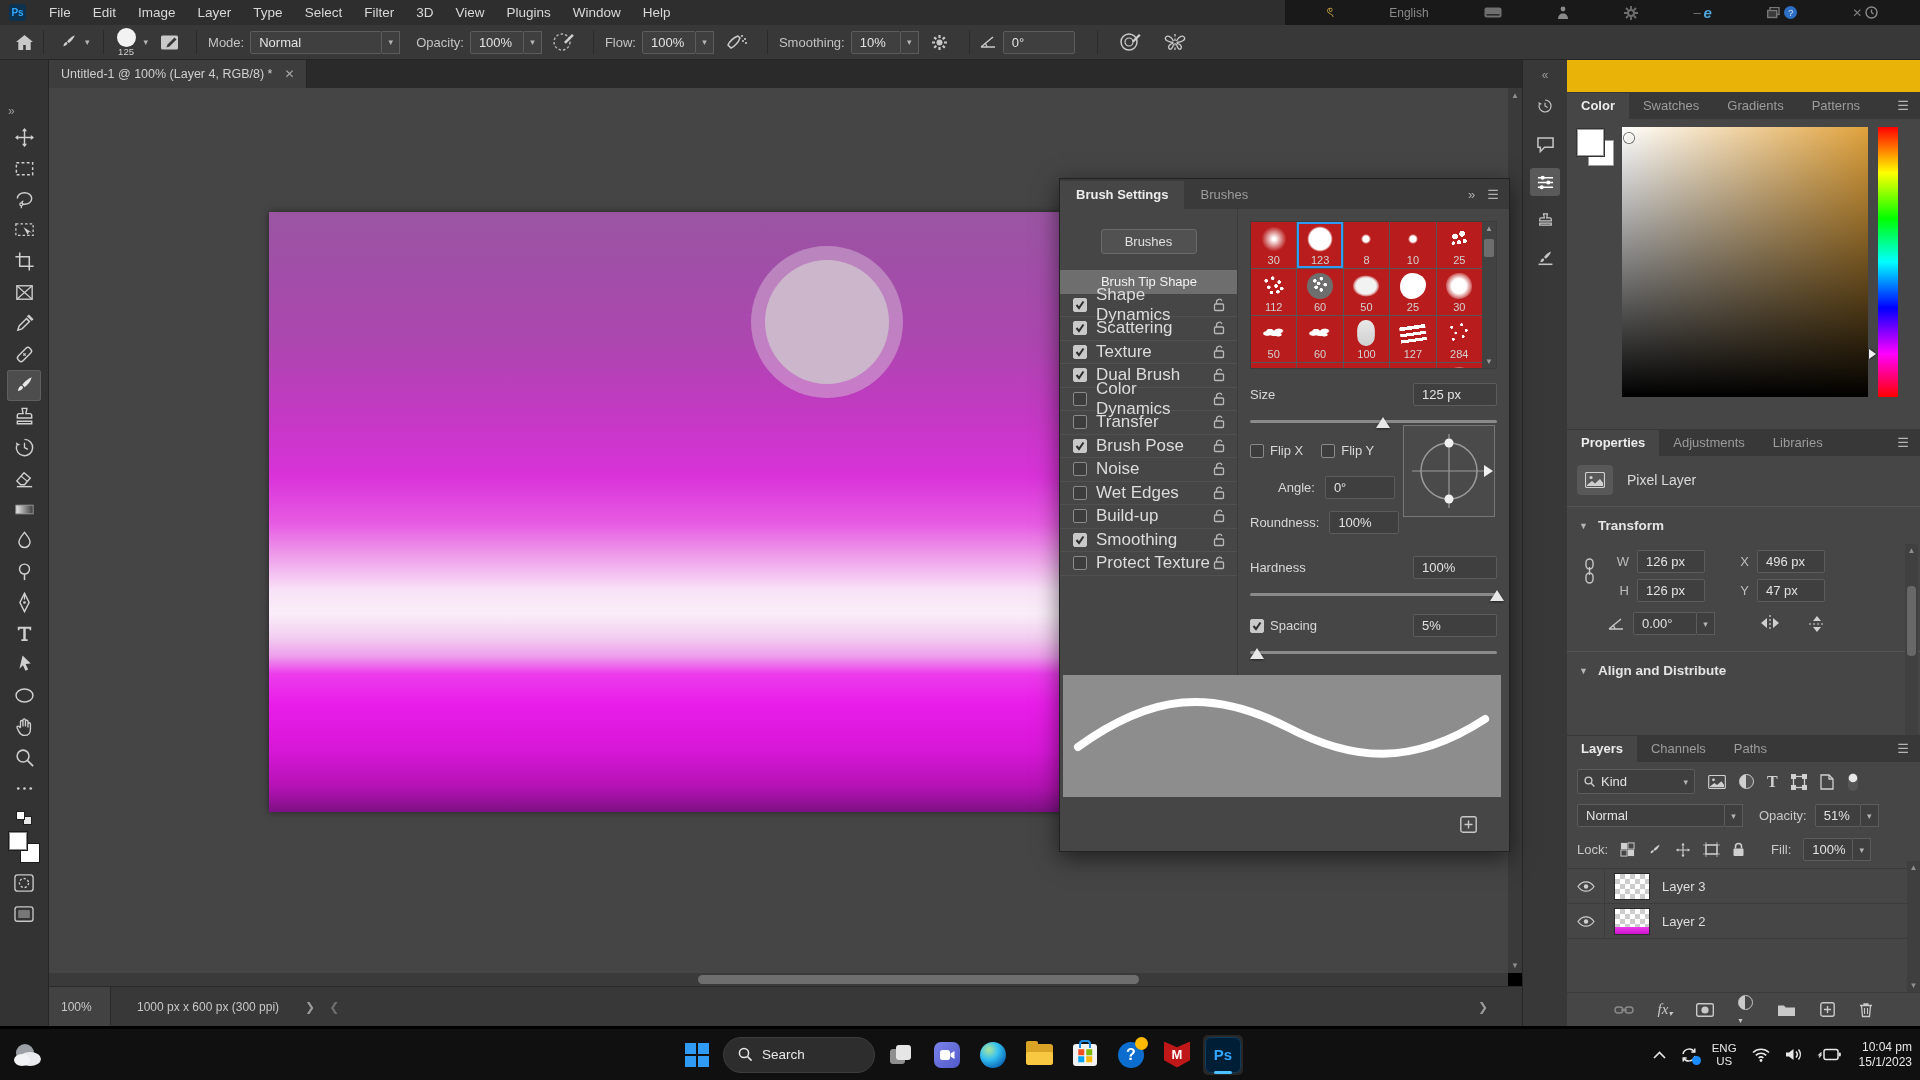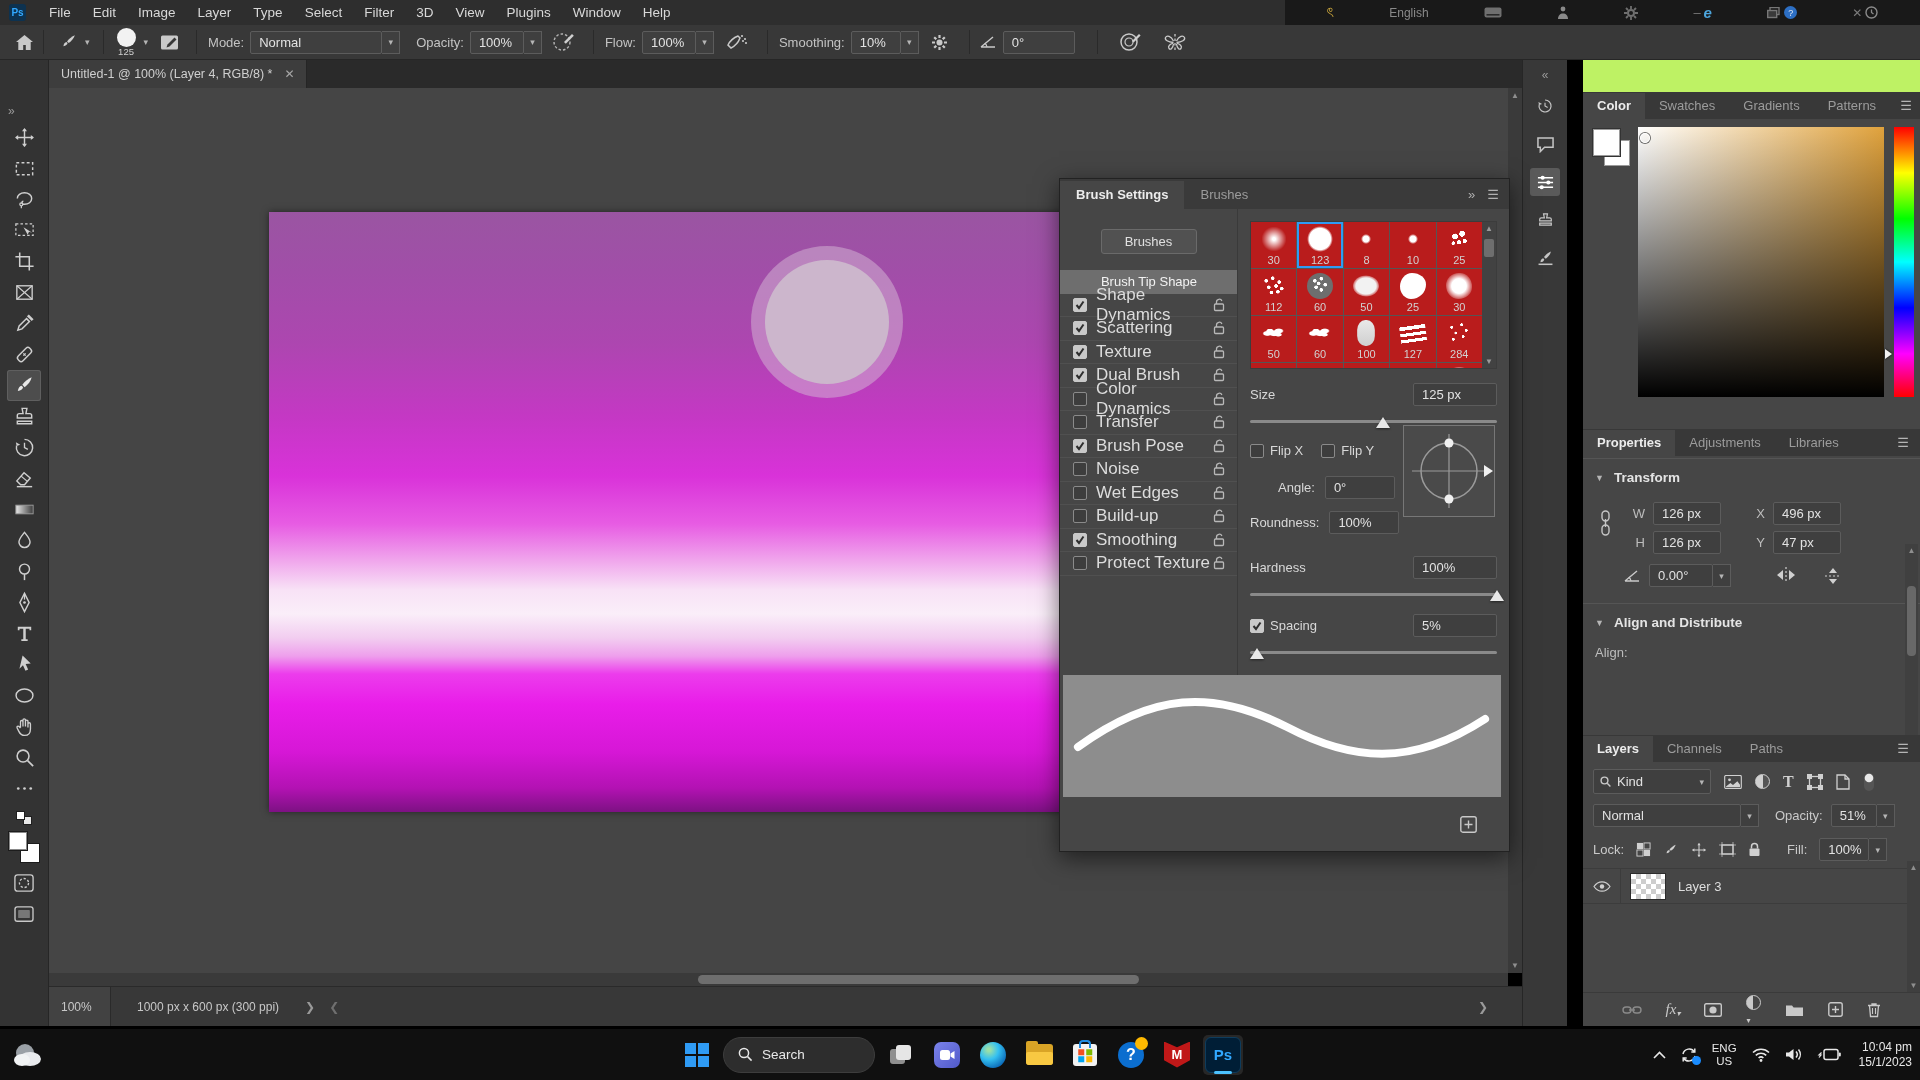--- a/index.html
+++ b/index.html
@@ -57,21 +57,21 @@
   .status-arrow.dim { color:#6f6f6f; margin-left:14px; }
   .status-right { margin-left:auto; margin-right:34px; color:#9a9a9a; }
 
   
   .dockstrip { position:absolute; left:1522px; top:60px; width:45px; bottom:54px; background:#383838; border-left:1px solid #262626; display:flex; flex-direction:column; align-items:center; z-index:20; }
   .ds-collapse { color:#9a9a9a; font-size:12px; margin:8px 0 10px; }
   .ds-ic { width:30px; height:28px; margin-bottom:10px; display:flex; align-items:center; justify-content:center; border-radius:3px; color:#c5c5c5; }
   .ds-ic.active { background:#5a5a5a; color:#fff; }
 
   
-  .rightdock { position:absolute; left:1567px; right:0; top:60px; bottom:54px; background:#bef264; z-index:20;margin-left:16px; }
+  .rightdock { position:absolute; left:1567px; right:0; top:60px; bottom:54px; background:#eab308; z-index:20; }
   .panel { position:absolute; left:0; right:0; }
   .ptabs { height:27px; background:#383838; display:flex; align-items:flex-end; }
   .ptab { padding:5px 14px 6px; font-size:13px; color:#9c9c9c; }
   .ptab.active { background:#464646; color:#ececec; font-weight:bold; }
   .ptab-menu { margin-left:auto; color:#b5b5b5; padding:0 10px 6px; font-size:13px; letter-spacing:1px; }
   .pbody { position:absolute; left:0; right:0; top:27px; bottom:0; background:#464646; }
 
   
   .fgbg { position:absolute; left:10px; top:10px; width:44px; height:44px; }
   .fgbg .b { position:absolute; left:11px; top:11px; width:26px; height:26px; background:#fff; border:1px solid #9a9a9a; }
@@ -619,20 +619,30 @@
     </div>
 
     <div class="panel" style="top:369px;height:352px;">
       <div class="ptabs" id="props-tabs">
           <div class="ptab active">Properties</div>
           <div class="ptab">Adjustments</div>
           <div class="ptab">Libraries</div>
           <div class="ptab-menu">☰</div>
         </div>
       <div class="pbody">
+        <div class="pix-row">
+          <div class="pix-ic">
+              <svg width="20" height="16" viewBox="0 0 20 16">
+                <rect x="0.5" y="0.5" width="19" height="15" rx="1.5" fill="none" stroke="#cfcfcf" stroke-width="1.2"></rect>
+                <circle cx="6" cy="5.5" r="1.6" fill="#cfcfcf"></circle>
+                <path d="M2 13l5-4 3 2.5L15 7l3 4v3H2z" fill="#cfcfcf"></path>
+              </svg>
+            </div>
+          <span style="font-size:14px;color:#dadada;">Pixel Layer</span>
+        </div>
         <div class="pdivider"></div>
         <div class="sec-head">
           <span class="chev">▼</span>
           <span>Transform</span>
         </div>
         <div class="tf-grid">
           <span class="link-ic">
               <svg width="13" height="26" viewBox="0 0 13 26">
                 <rect x="3" y="1" width="7" height="10" rx="3.5" fill="none" stroke="#c5c5c5" stroke-width="1.4"></rect>
                 <rect x="3" y="15" width="7" height="10" rx="3.5" fill="none" stroke="#c5c5c5" stroke-width="1.4"></rect>
@@ -676,21 +686,20 @@
                   </svg>
                 </span>
             </div>
           </div>
         </div>
         <div class="pdivider"></div>
         <div class="sec-head">
           <span class="chev">▼</span>
           <span>Align and Distribute</span>
         </div>
-        <div class="align-label">Align:</div>
         <div class="pscroll">
           <span class="a" style="top:2px;">▲</span>
           <div class="thumb"></div>
           <span class="a" style="bottom:2px;">▼</span>
         </div>
       </div>
     </div>
 
     <div class="panel" style="top:675px;height:291px;">
       <div class="ptabs" id="layers-tabs">
@@ -805,20 +814,32 @@
                 <span>
                   <svg width="18" height="11" viewBox="0 0 18 11">
                     <path d="M1 5.5C3.5 1.8 6 .8 9 .8s5.5 1 8 4.7c-2.5 3.7-5 4.7-8 4.7S3.5 9.2 1 5.5z" fill="none" stroke="#cfcfcf" stroke-width="1.2"></path>
                     <circle cx="9" cy="5.5" r="2.2" fill="#cfcfcf"></circle>
                   </svg>
                 </span>
               </div>
               <div class="lthumb"></div>
               <span class="lname">Layer 3</span>
             </div>
+            <div class="lrow">
+              <div class="eye-cell">
+                <span>
+                  <svg width="18" height="11" viewBox="0 0 18 11">
+                    <path d="M1 5.5C3.5 1.8 6 .8 9 .8s5.5 1 8 4.7c-2.5 3.7-5 4.7-8 4.7S3.5 9.2 1 5.5z" fill="none" stroke="#cfcfcf" stroke-width="1.2"></path>
+                    <circle cx="9" cy="5.5" r="2.2" fill="#cfcfcf"></circle>
+                  </svg>
+                </span>
+              </div>
+              <div class="lthumb magenta"></div>
+              <span class="lname">Layer 2</span>
+            </div>
           </div>
         <div class="lscroll">
             <span>▲</span>
             <span>▼</span>
           </div>
         <div class="lbottom">
           <span style="color:#8a8a8a;">
               <svg width="20" height="10" viewBox="0 0 20 10">
                 <rect x="1" y="2" width="8" height="6" rx="3" fill="none" stroke="#8a8a8a" stroke-width="1.4"></rect>
                 <rect x="11" y="2" width="8" height="6" rx="3" fill="none" stroke="#8a8a8a" stroke-width="1.4"></rect>

